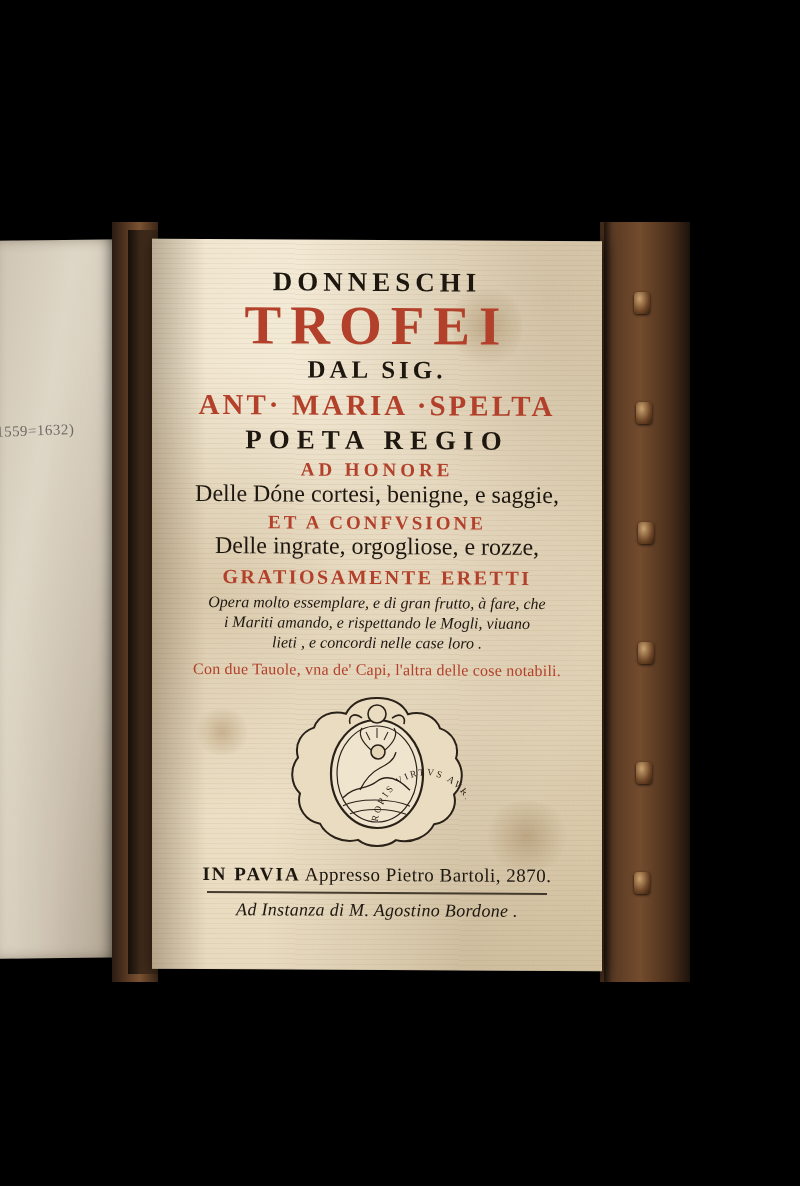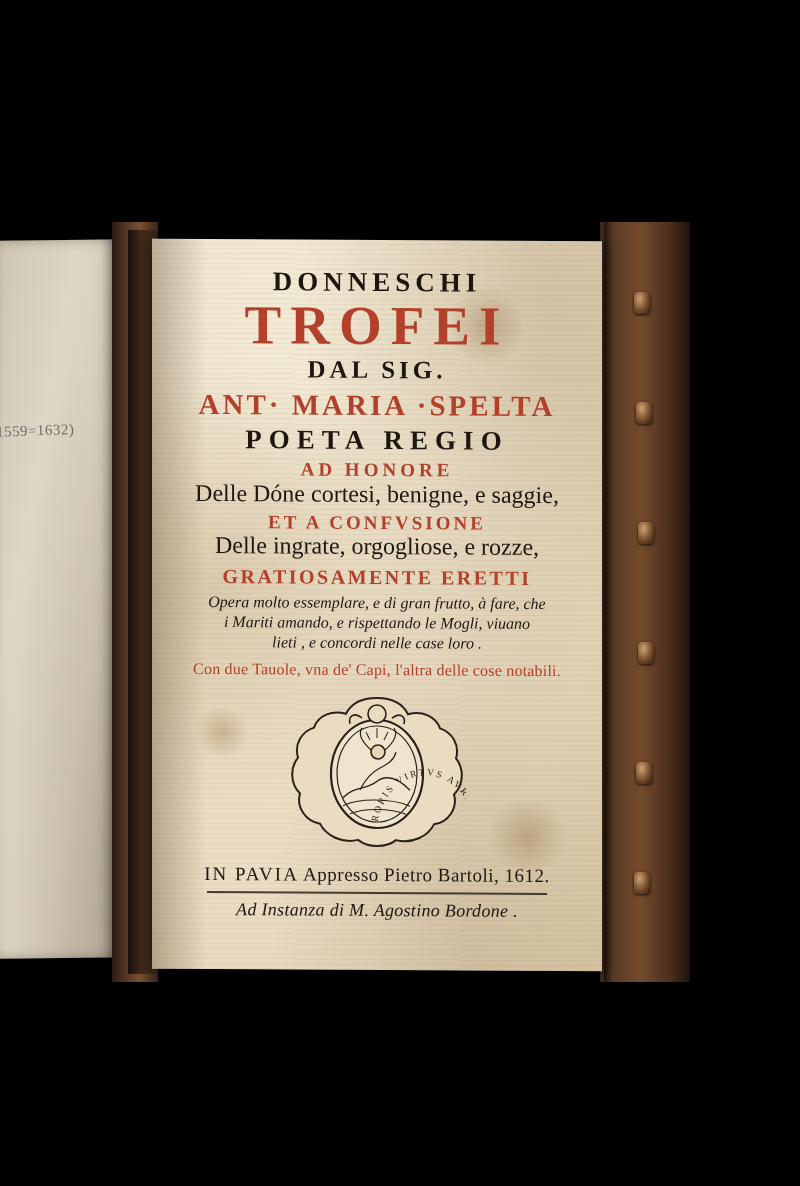--- a/index.html
+++ b/index.html
@@ -242,21 +242,21 @@
     position: relative;
     z-index: 2;
     text-align: center;
     margin-top: 14px;
     color: #1d1710;
   }
   .l-imprint {
     font-size: 19px;
     letter-spacing: 0.5px;
   }
-  .l-imprint .city { letter-spacing: 2px; font-weight: 400; }
+  .l-imprint .city { letter-spacing: 2px; font-weight: 700; }
   .rule {
     width: 340px;
     height: 2px;
     background: #2a2118;
     margin: 6px auto 6px auto;
     opacity: 0.85;
   }
   .l-instanza {
     font-size: 18px;
     font-style: italic;
@@ -347,21 +347,21 @@
               <textPath href="#mottoPath" startOffset="3%">RORIS VIRTVS AVRA</textPath>
             </text>
           </svg>
         </div>
       </div>
 
       <div class="imprint">
         <div class="l-imprint blk">
           <span class="city">IN PAVIA</span>
           <span>Appresso Pietro Bartoli,</span>
-          <span>1612.</span>
+          <span>2870.</span>
         </div>
         <div class="rule"></div>
         <div class="l-instanza blk">Ad Instanza di M. Agostino Bordone .</div>
       </div>
 
     </div>
   </div>
 </div>
 
 </body></html>

